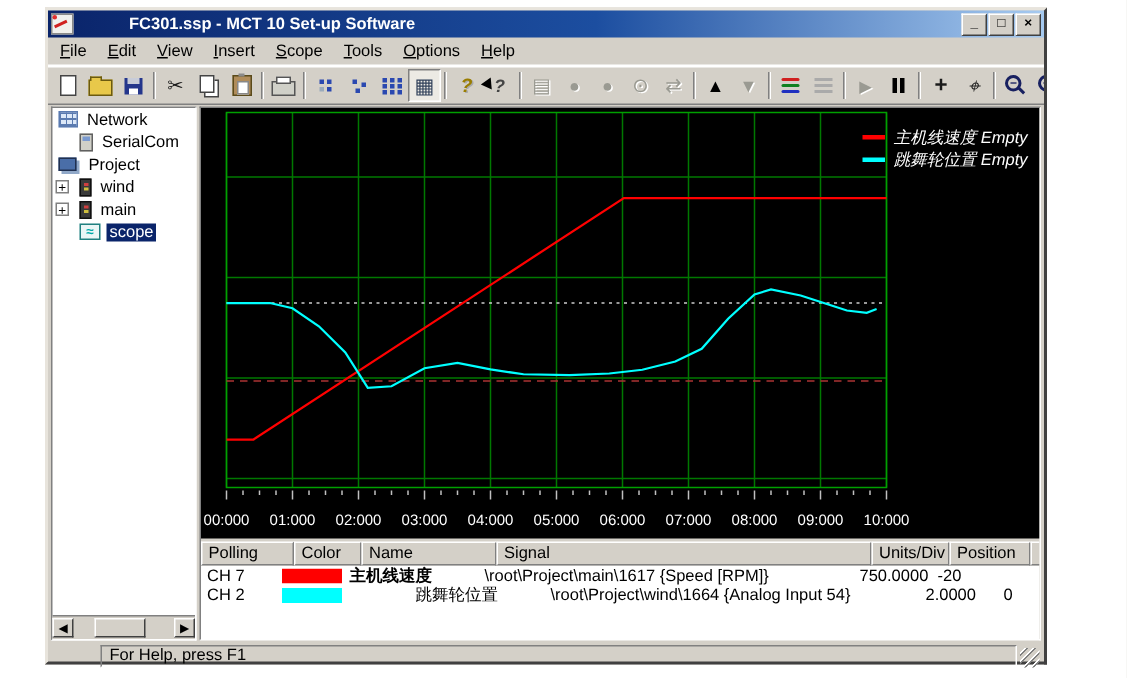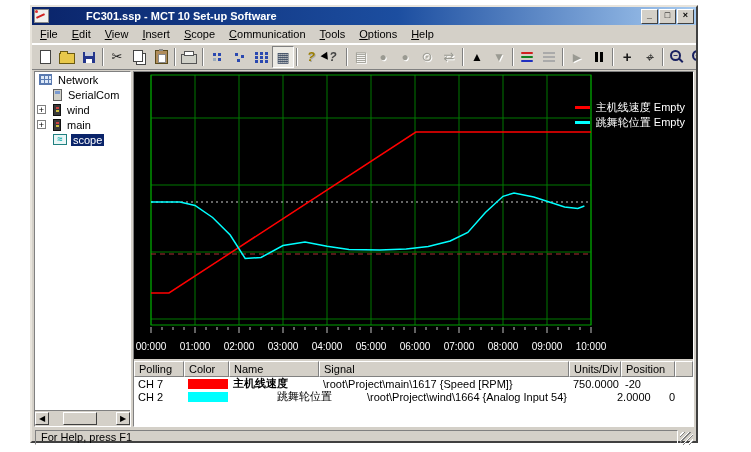--- a/index.html
+++ b/index.html
@@ -84,34 +84,34 @@
   .tico-scope{width:14px;height:11px;background:#eaf6f6;border:1px solid #208080;color:#00a8a8;font-size:9px;line-height:9px;text-align:center;font-weight:bold;}
   .tico-scope::before{content:"≈";}
   .tlabel{padding:0 2px;}
   .tlabel.selected{background:#0a246a;color:#fff;}
   .hscroll{height:15px;background:#d4d0c8;border-top:1px solid #808080;display:flex;align-items:center;}
   .sbtn{width:14px;height:13px;background:#d4d0c8;border:1px solid;border-color:#fff #404040 #404040 #fff;font-size:8px;line-height:11px;text-align:center;flex:0 0 auto;box-sizing:border-box;}
   .sthumb{width:34px;height:13px;background:#d4d0c8;border:1px solid;border-color:#fff #404040 #404040 #fff;margin-left:14px;box-sizing:border-box;}
   .sbtn.right{margin-left:auto;}
   .scopepanel{flex:1;margin-left:2px;border:1px solid;border-color:#808080 #fff #fff #808080;background:#d4d0c8;display:flex;flex-direction:column;box-sizing:border-box;overflow:hidden;}
   .blackarea{height:287px;background:#000;position:relative;flex:0 0 auto;}
-  .legend{position:absolute;top:28px;right:8px;}
+  .legend{position:absolute;top:12px;right:8px;font-style:italic;}
   .lrow{display:flex;align-items:center;height:15px;}
   .lswatch{width:15px;height:3px;margin-right:6px;flex:0 0 auto;}
   .ltext{color:#fff;font-size:11px;white-space:nowrap;}
   
   .sigtable{flex:1;background:#fff;margin-top:2px;display:flex;flex-direction:column;font-size:11px;overflow:hidden;}
   .thead{display:flex;height:16px;background:#d4d0c8;flex:0 0 auto;}
   .th{border:1px solid;border-color:#fff #808080 #808080 #fff;padding:1px 4px 0;box-sizing:border-box;white-space:nowrap;overflow:hidden;flex:0 0 auto;}
   .th.fill{flex:1;}
   .tr{display:flex;height:13px;align-items:center;}
   .td{padding:0 4px;box-sizing:border-box;white-space:nowrap;overflow:hidden;flex:0 0 auto;}
   .swatch{width:40px;height:10px;}
   
-  .statusbar{height:18px;display:flex;align-items:flex-start;padding:2px 3px 1px;box-sizing:border-box;}
+  .statusbar{height:18px;display:flex;align-items:flex-start;padding:2px 3px 1px;box-sizing:border-box;margin-left:32px;}
   .status-text{flex:1;font-size:11px;line-height:13px;padding:0 5px;border:1px solid;border-color:#808080 #fff #fff #808080;margin-right:2px;}
   .grip{width:13px;height:13px;align-self:flex-end;
     background:repeating-linear-gradient(135deg,transparent 0 2px,#fff 2px 3px,#808080 3px 4px);}
 </style>
 </head>
 <body>
 
 <div class="canvas">
   <div class="win">
 
@@ -124,21 +124,20 @@
         <span class="tbb">×</span>
       </span>
     </div>
 
     <div class="menubar">
         <span class="menu-item">File</span>
         <span class="menu-item">Edit</span>
         <span class="menu-item">View</span>
         <span class="menu-item">Insert</span>
         <span class="menu-item">Scope</span>
-        <span class="menu-item">Communication</span>
         <span class="menu-item">Tools</span>
         <span class="menu-item">Options</span>
         <span class="menu-item">Help</span>
       </div>
 
     <div class="toolbar">
         <span class="tbtn">
           <i class="ticon icon-new"></i>
         </span>
         <span class="tbtn">
@@ -237,20 +236,24 @@
     <div class="content">
       <div class="treepanel">
         <div class="treebody">
             <div class="trow" style="padding-left: 4px;">
               <span class="tico tico-network"></span>
               <span class="tlabel">Network</span>
             </div>
             <div class="trow" style="padding-left: 18px;">
               <span class="tico tico-serial"></span>
               <span class="tlabel">SerialCom</span>
+            </div>
+            <div class="trow" style="padding-left: 4px;">
+              <span class="tico tico-project"></span>
+              <span class="tlabel">Project</span>
             </div>
             <div class="trow" style="padding-left: 18px;">
               <span class="expbox">+</span>
               <span class="tico tico-drive"></span>
               <span class="tlabel">wind</span>
             </div>
             <div class="trow" style="padding-left: 18px;">
               <span class="expbox">+</span>
               <span class="tico tico-drive"></span>
               <span class="tlabel">main</span>
@@ -349,21 +352,21 @@
                 <span class="ltext">主机线速度 Empty</span>
               </div>
               <div class="lrow">
                 <span class="lswatch" style="background: rgb(0, 255, 255);"></span>
                 <span class="ltext">跳舞轮位置 Empty</span>
               </div>
             </div>
         </div>
         <div class="sigtable">
           <div class="thead">
-              <div class="th" style="width: 50px;">Polling</div>
+              <div class="th" style="width: 62px;">Polling</div>
               <div class="th" style="width: 45px;">Color</div>
               <div class="th" style="width: 90px;">Name</div>
               <div class="th" style="width: 250px;">Signal</div>
               <div class="th" style="width: 52px;">Units/Div</div>
               <div class="th" style="width: 54px;">Position</div>
               <div class="th fill"></div>
             </div>
           <div class="tbody">
               <div class="tr">
                 <div class="td" style="width: 50px;">CH 7</div>

